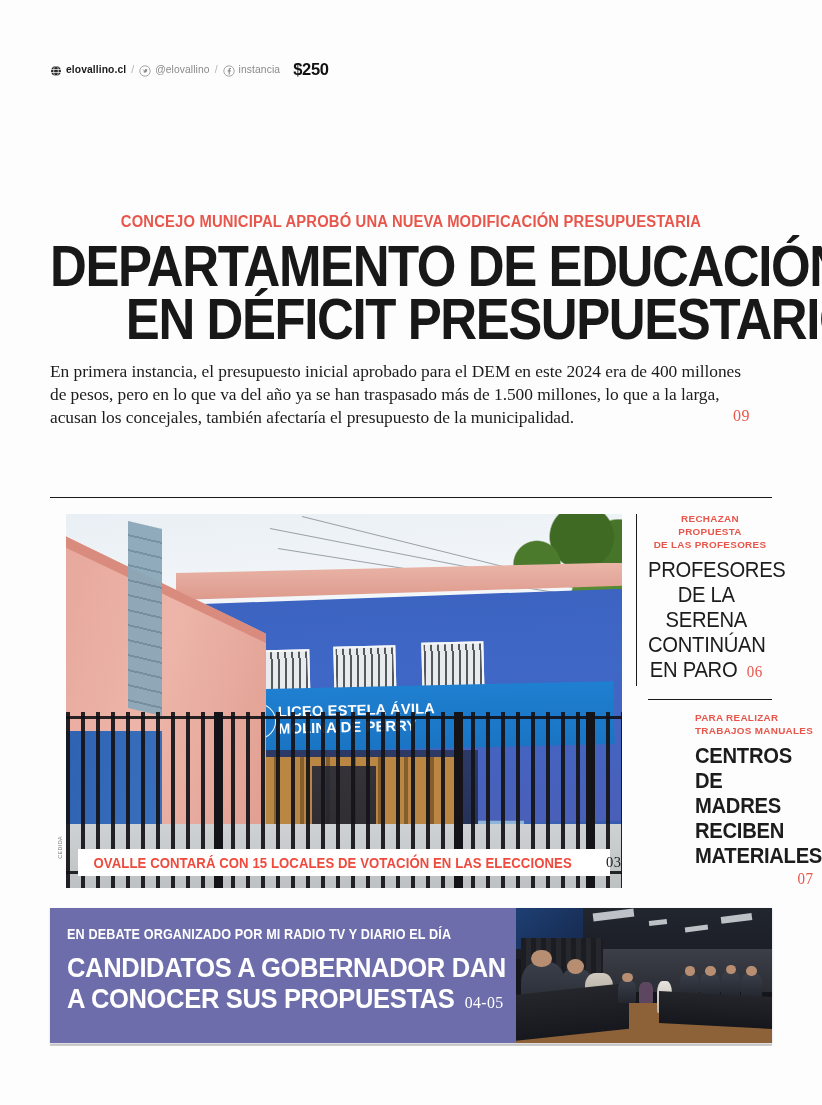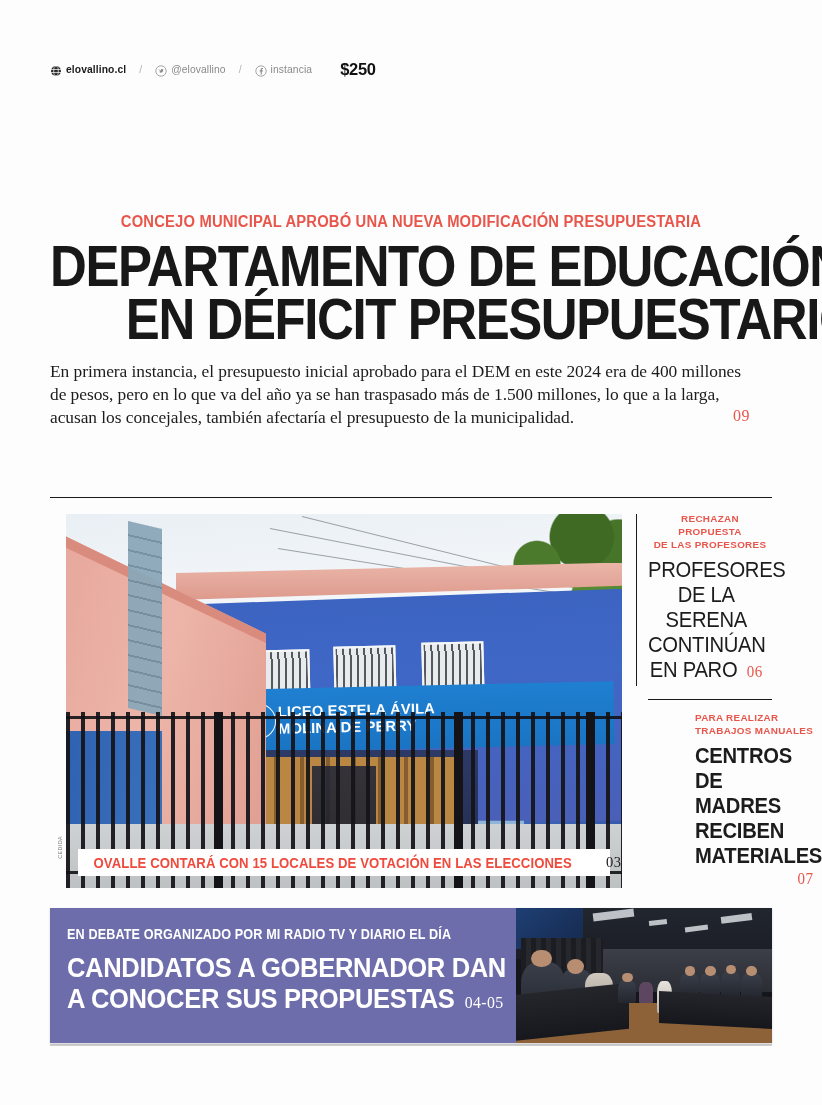--- a/index.html
+++ b/index.html
@@ -44,21 +44,21 @@
     letter-spacing: -0.1px;
   }
   .dateline .edition {
     font-size: 10px;
     color: #6d6d6d;
     letter-spacing: 0.15px;
   }
   .socials {
     display: flex;
     align-items: center;
-    gap: 12px;
+    gap: 4px;
     white-space: nowrap;
   }
   .soc-item {
     display: flex;
     align-items: center;
     gap: 4px;
   }
   .soc-label {
     font-size: 10.3px;
     color: #8a8a8a;
@@ -75,21 +75,21 @@
   }
   .soc-ico {
     width: 12px; height: 12px;
     display: inline-block;
     flex: 0 0 auto;
   }
   .price {
     font-size: 16.5px;
     font-weight: bold;
     color: #111;
-    margin-left: 16px;
+    margin-left: 9px;
     letter-spacing: -0.3px;
   }
 
   
   .masthead {
     position: absolute;
     left: 50px; top: 98px;
     width: 722px; height: 98px;
     background: #0aa04c;
     overflow: hidden;

